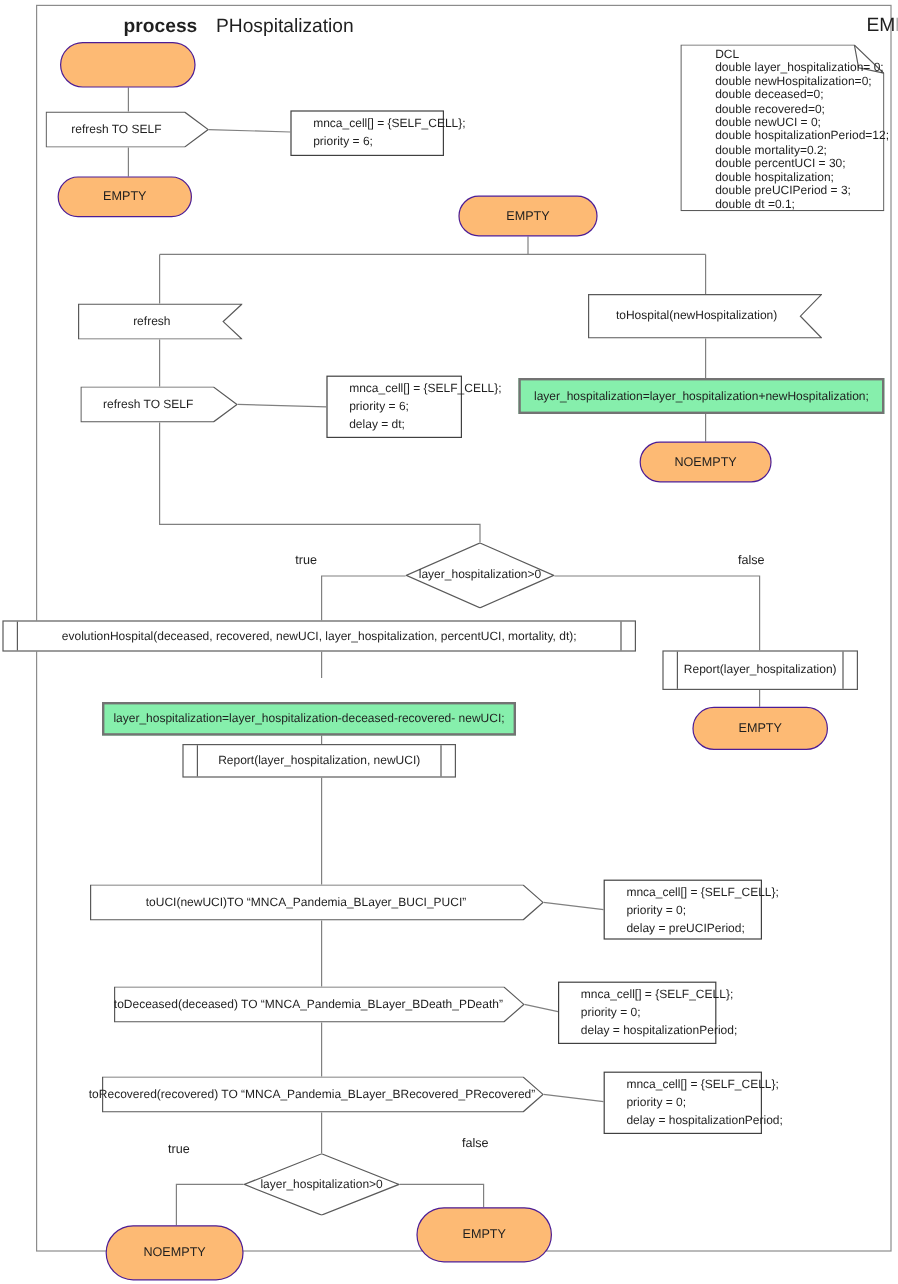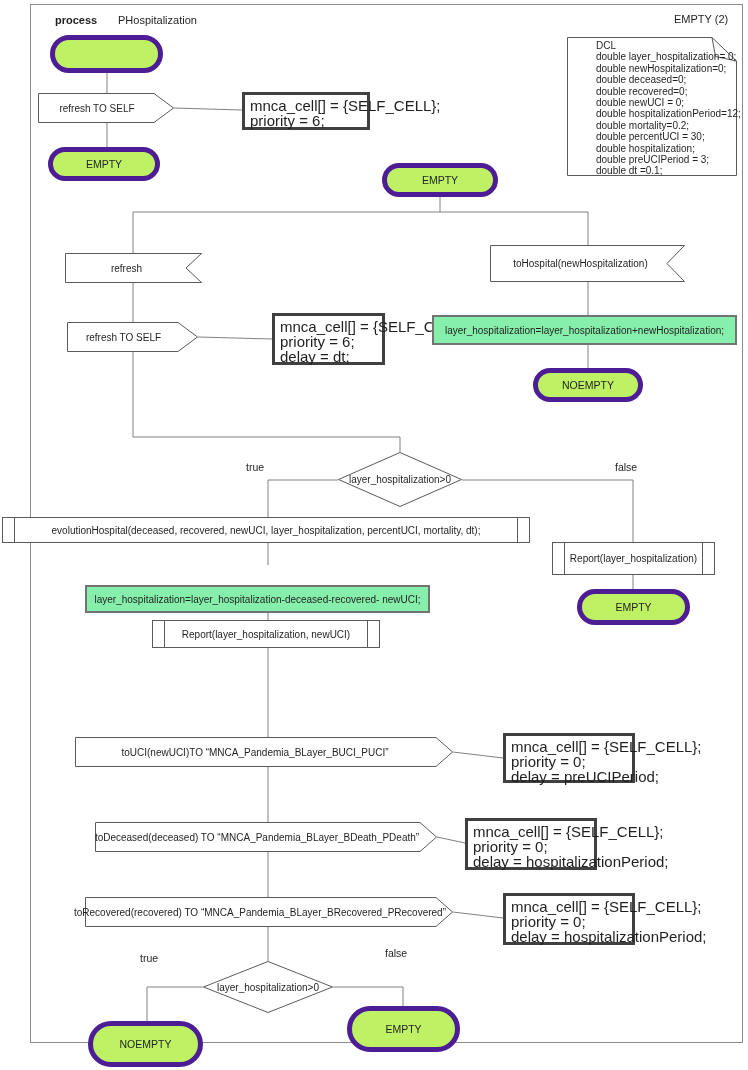--- a/index.html
+++ b/index.html
@@ -5,36 +5,36 @@
   html,body{margin:0;padding:0;background:#ffffff;}
   #canvas{
     position:relative;width:748px;height:1070px;background:#ffffff;
     font-family:"Liberation Sans",sans-serif;color:#1f1f1f;overflow:hidden;
   }
   svg.layer{position:absolute;left:0;top:0;width:748px;height:1070px;}
   .node{position:absolute;box-sizing:border-box;}
   .lbl{position:relative;width:100%;height:100%;display:flex;align-items:center;justify-content:center;
        font-size:10px;white-space:nowrap;text-align:right;z-index:2;}
   .frame{border:1px solid #8c8c8c;background:transparent;}
-  .state{border:5px solid #4c1d95;background:#bef264;border-radius:17px;}
+  .state{border:1px solid #4c1d95;background:#fdba74;border-radius:17px;}
   .state.big{border-radius:23px;}
   .state .lbl{font-size:10.5px;}
   .task{border:2px solid #737373;background:#86efac;}
   .proc{border:1px solid #5a5a5a;background:#fff;}
   .proc::before,.proc::after{content:"";position:absolute;top:0;bottom:0;width:0;border-left:1px solid #5a5a5a;z-index:1;}
   .proc::before{left:11px;}
   .proc::after{right:11px;}
-  .comment{border:3px solid #404040;background:#fff;font-size:15px;line-height:15px;padding:3px 0 0 5px;}
+  .comment{border:1px solid #404040;background:#fff;font-size:10px;line-height:15px;padding:3px 0 0 18px;}
   .comment div{white-space:nowrap;}
   .sig svg,.dia svg,.shape-svg{position:absolute;left:0;top:0;width:100%;height:100%;}
   .sig polygon,.dia polygon{fill:#ffffff;stroke:#5a5a5a;stroke-width:1;}
   .out .lbl{padding-right:18px;box-sizing:border-box;}
   .in .lbl{padding-right:14px;box-sizing:border-box;}
   .dia .lbl{font-size:10px;}
-  .toplabel{font-size:11px;white-space:nowrap;}
+  .toplabel{font-size:16px;white-space:nowrap;margin-left:48px;}
   .bold{font-weight:bold;}
   .tf{position:absolute;font-size:10.5px;white-space:nowrap;}
   .note-text{position:absolute;left:5px;top:3px;right:4px;font-size:10px;line-height:11.4px;z-index:2;}
   .note-text div{white-space:nowrap;padding-left:24px;}
   .decl-lbl{position:relative;z-index:2;width:100%;height:100%;display:flex;align-items:center;justify-content:center;
             font-size:10px;text-align:center;padding:0 16px;box-sizing:border-box;line-height:13px;}
 </style>
 </head>
 <body>
 
@@ -65,21 +65,21 @@
     <path d="M268,852 V897"></path>
     <path d="M453,912 L503,918"></path>
     <path d="M268,927 V961"></path>
     <path d="M203,987 H147 V1021"></path>
     <path d="M333,987 H403 V1006"></path>
   </svg>
 
   <div class="node frame" style="left:30px;top:4px;width:713px;height:1039px;"></div>
 
   <div class="node toplabel bold" style="left:55px;top:14px;">process</div>
-  <div class="node toplabel" style="left:104px;top:14px;padding-left:14px;">PHospitalization</div>
+  <div class="node toplabel" style="left:118px;top:14px;padding-left:14px;">PHospitalization</div>
   <div class="node toplabel" style="left:674px;top:13px;">EMPTY (2)</div>
 
   <div class="node state" style="left:50px;top:35px;width:113px;height:38px;border-radius:19px;"></div>
 
   <div class="node sig out" style="left:38px;top:93px;width:136px;height:30px;">
     <svg viewBox="0 0 136 30" preserveAspectRatio="none">
         <polygon points="0.5,0.5 116,0.5 135.5,15 116,29.5 0.5,29.5"></polygon>
       </svg>
     <div class="lbl">refresh TO SELF</div>
   </div>

